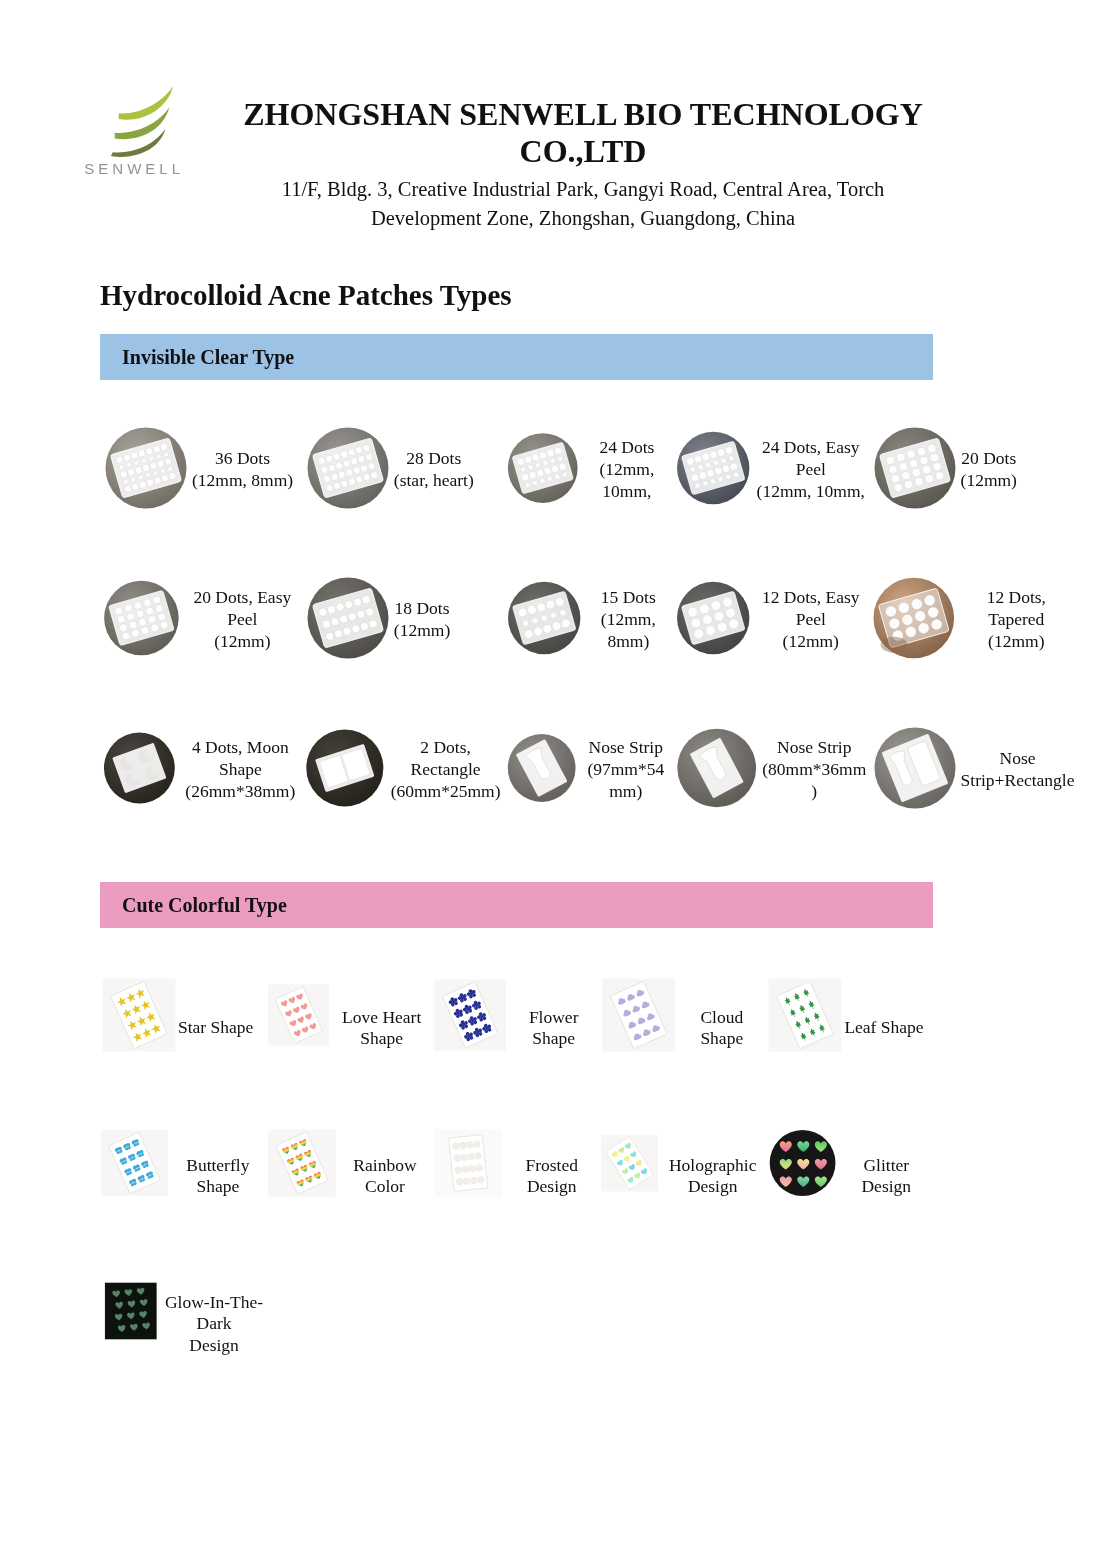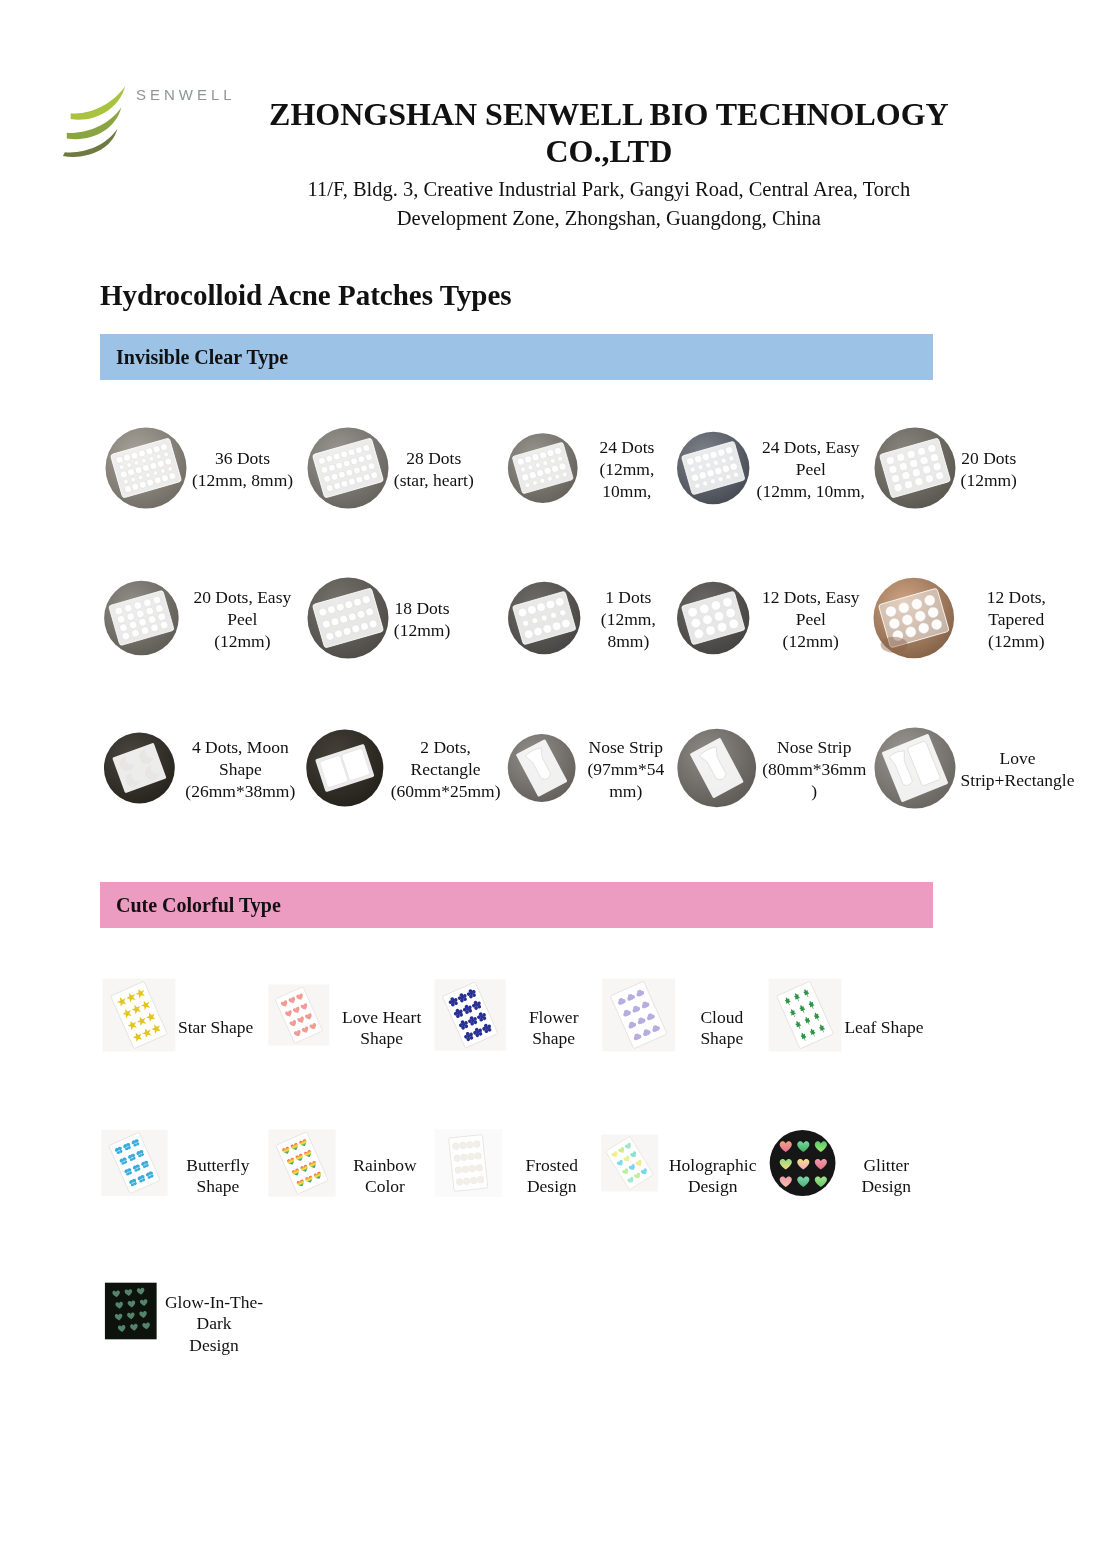--- a/index.html
+++ b/index.html
@@ -1,31 +1,31 @@
 <!DOCTYPE html>
 <html><head>
 <meta charset="utf-8">
 <style>
   *{margin:0;padding:0;box-sizing:border-box}
   html,body{background:#fff}
   .page{position:relative;width:1102px;height:1559px;background:#ffffff;
         font-family:"Liberation Serif","DejaVu Serif",serif;color:#111;overflow:hidden}
   .letterhead{display:flex;align-items:flex-start;margin:84px 120px 0 56px}
-  .logo-col{flex:0 0 128px;display:flex;flex-direction:row;align-items:flex-start}
+  .logo-col{flex:0 0 128px;display:flex;flex-direction:column;align-items:flex-end}
   .logo-col svg{width:80px;height:74px}
   .brand{font-family:"Liberation Sans","DejaVu Sans",sans-serif;font-size:15px;
          letter-spacing:4px;color:#8f9694;margin-top:2px}
   .head-text{flex:1;text-align:center;padding-top:12px}
   .company{font-size:32px;font-weight:700}
   .addr{font-size:20.5px;margin-top:5px;line-height:1.42}
   .page-title{margin:46px 0 0 100px;width:760px;font-size:29px;font-weight:700}
   .section{margin-left:100px;width:833px}
   .s1{margin-top:22px}
   .s2{margin-top:40px}
-  .sec-bar{height:46px;display:flex;align-items:center;padding-left:16px;
+  .sec-bar{height:46px;display:flex;align-items:center;padding-left:22px;
            font-size:20px;font-weight:700;color:#111}
   .grid{display:grid;grid-template-columns:repeat(5,1fr);padding-top:12px}
   .card{display:flex;flex-direction:row;align-items:center;padding-top:2px}
   .s1 .card{height:150px}
   .s2 .card{min-height:148px}
   .thumb{display:flex;align-items:center;justify-content:center}
   .s1 .thumb{width:92px;height:90px}
   .s2 .thumb{width:78px;height:76px}
   .thumb svg{width:100%;height:100%}
   .cap{text-align:center;font-size:17.5px;line-height:1.24;margin-top:3px}
@@ -394,21 +394,21 @@
                 <circle cx="74.0" cy="50.0" r="3.6" fill="rgba(255,255,255,.95)" stroke="rgba(205,205,205,.7)" stroke-width=".4"></circle>
                 <circle cx="26.0" cy="64.0" r="5.3" fill="rgba(255,255,255,.95)" stroke="rgba(205,205,205,.7)" stroke-width=".4"></circle>
                 <circle cx="38.0" cy="64.0" r="5.3" fill="rgba(255,255,255,.95)" stroke="rgba(205,205,205,.7)" stroke-width=".4"></circle>
                 <circle cx="50.0" cy="64.0" r="5.3" fill="rgba(255,255,255,.95)" stroke="rgba(205,205,205,.7)" stroke-width=".4"></circle>
                 <circle cx="62.0" cy="64.0" r="5.3" fill="rgba(255,255,255,.95)" stroke="rgba(205,205,205,.7)" stroke-width=".4"></circle>
                 <circle cx="74.0" cy="64.0" r="5.3" fill="rgba(255,255,255,.95)" stroke="rgba(205,205,205,.7)" stroke-width=".4"></circle>
               </g>
             </svg>
           </div>
           <figcaption class="cap">
-            <div>1 Dots</div>
+            <div>15 Dots</div>
             <div>(12mm, 8mm)</div>
           </figcaption>
         </figure>
         <figure class="card">
           <div class="thumb">
             <svg viewBox="0 0 100 100" xmlns="http://www.w3.org/2000/svg">
               <defs>
                 <radialGradient id="bg9" cx="38%" cy="32%" r="80%">
                   <stop offset="0%" stop-color="#6b6a67"></stop>
                   <stop offset="100%" stop-color="#403f3d"></stop>
@@ -577,21 +577,21 @@
               </defs>
               <circle cx="50" cy="50" r="45" fill="url(#bg15)"></circle>
               <g transform="rotate(-22 50 50)">
                 <rect x="22" y="20" width="56" height="60" rx="2" fill="rgba(252,252,252,.92)"></rect>
                 <path d="M28 28 Q37 24 46 28 L42 38 L42 62 Q36 68 31 62 L31 38 Z" fill="#fff" stroke="#d9d6d2" stroke-width=".7"></path>
                 <rect x="50" y="26" width="22" height="46" rx="3" fill="#fff" stroke="#d9d6d2" stroke-width=".7"></rect>
               </g>
             </svg>
           </div>
           <figcaption class="cap">
-            <div>Love</div>
+            <div>Nose</div>
             <div>Strip+Rectangle</div>
           </figcaption>
         </figure>
       </div>
   </section>
 
   <section class="section s2">
     <div class="sec-bar" style="background: rgb(236, 155, 193);">
       <span>Cute Colorful Type</span>
     </div>

